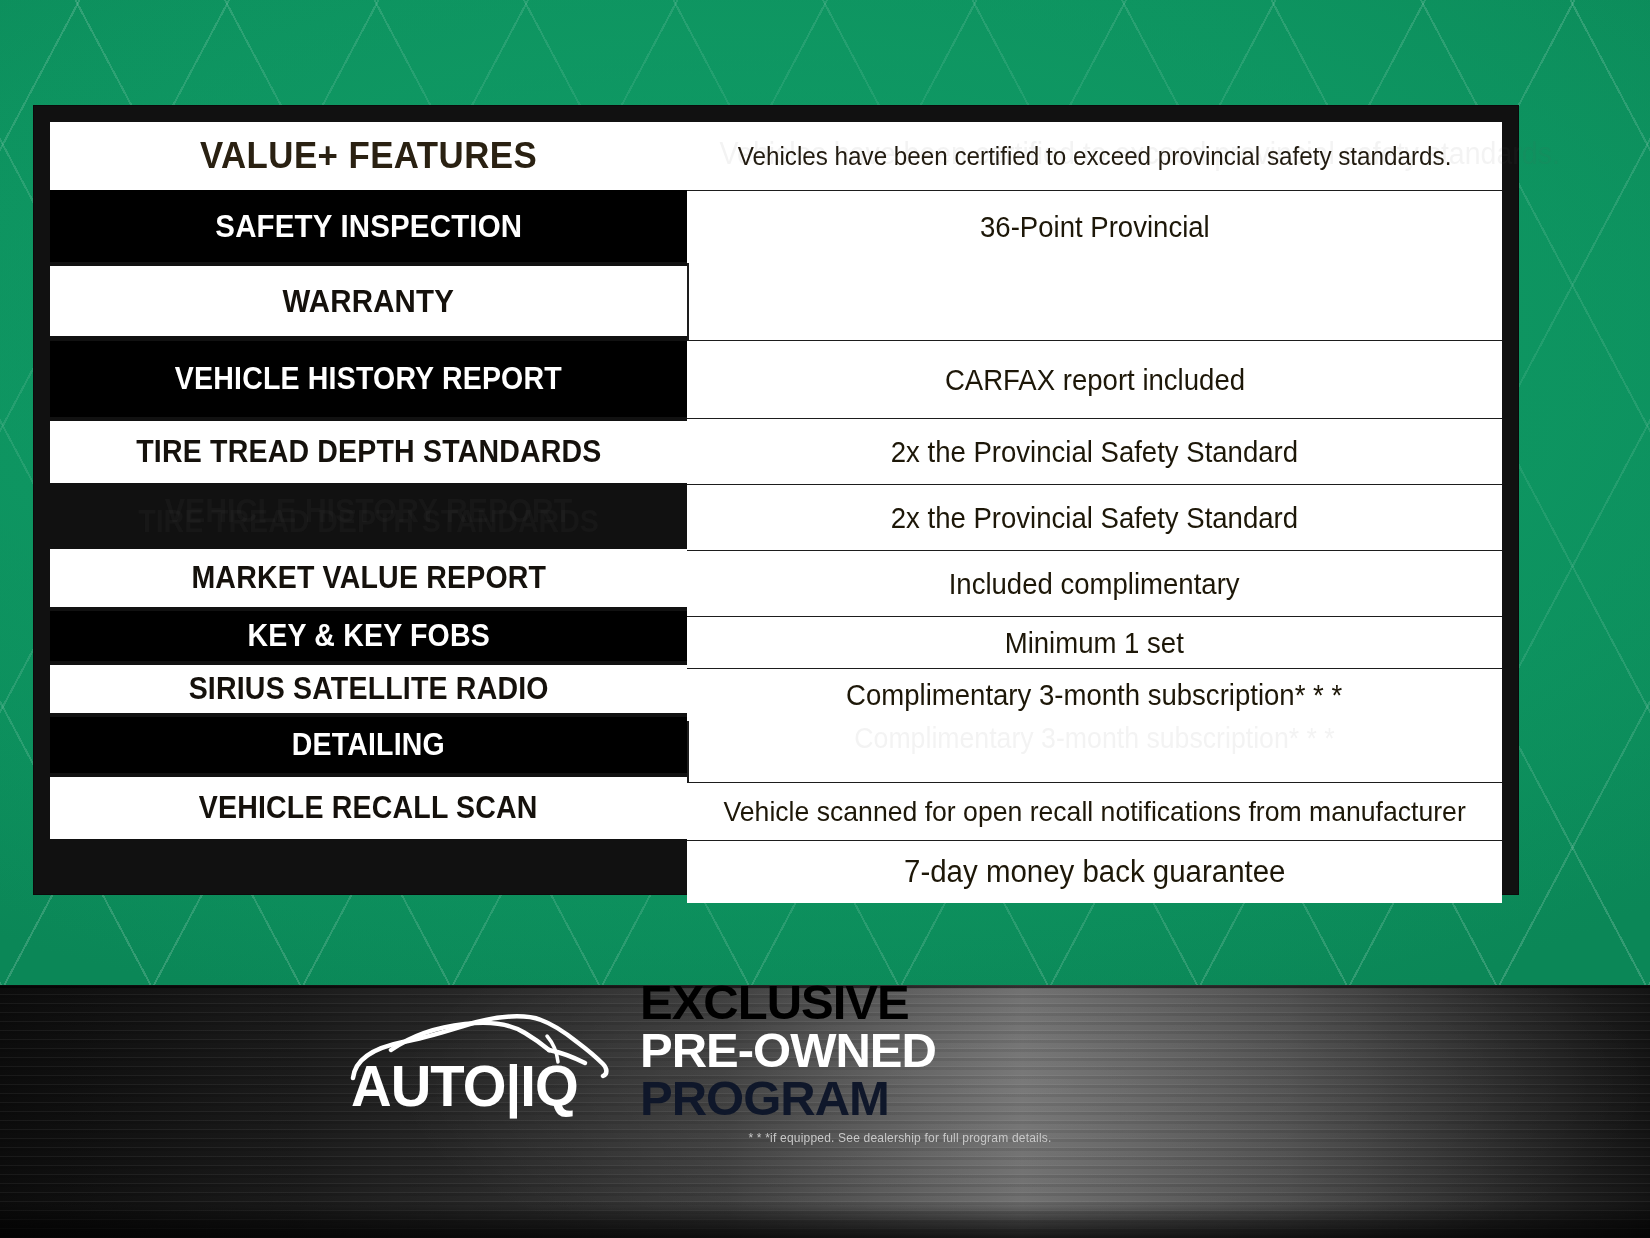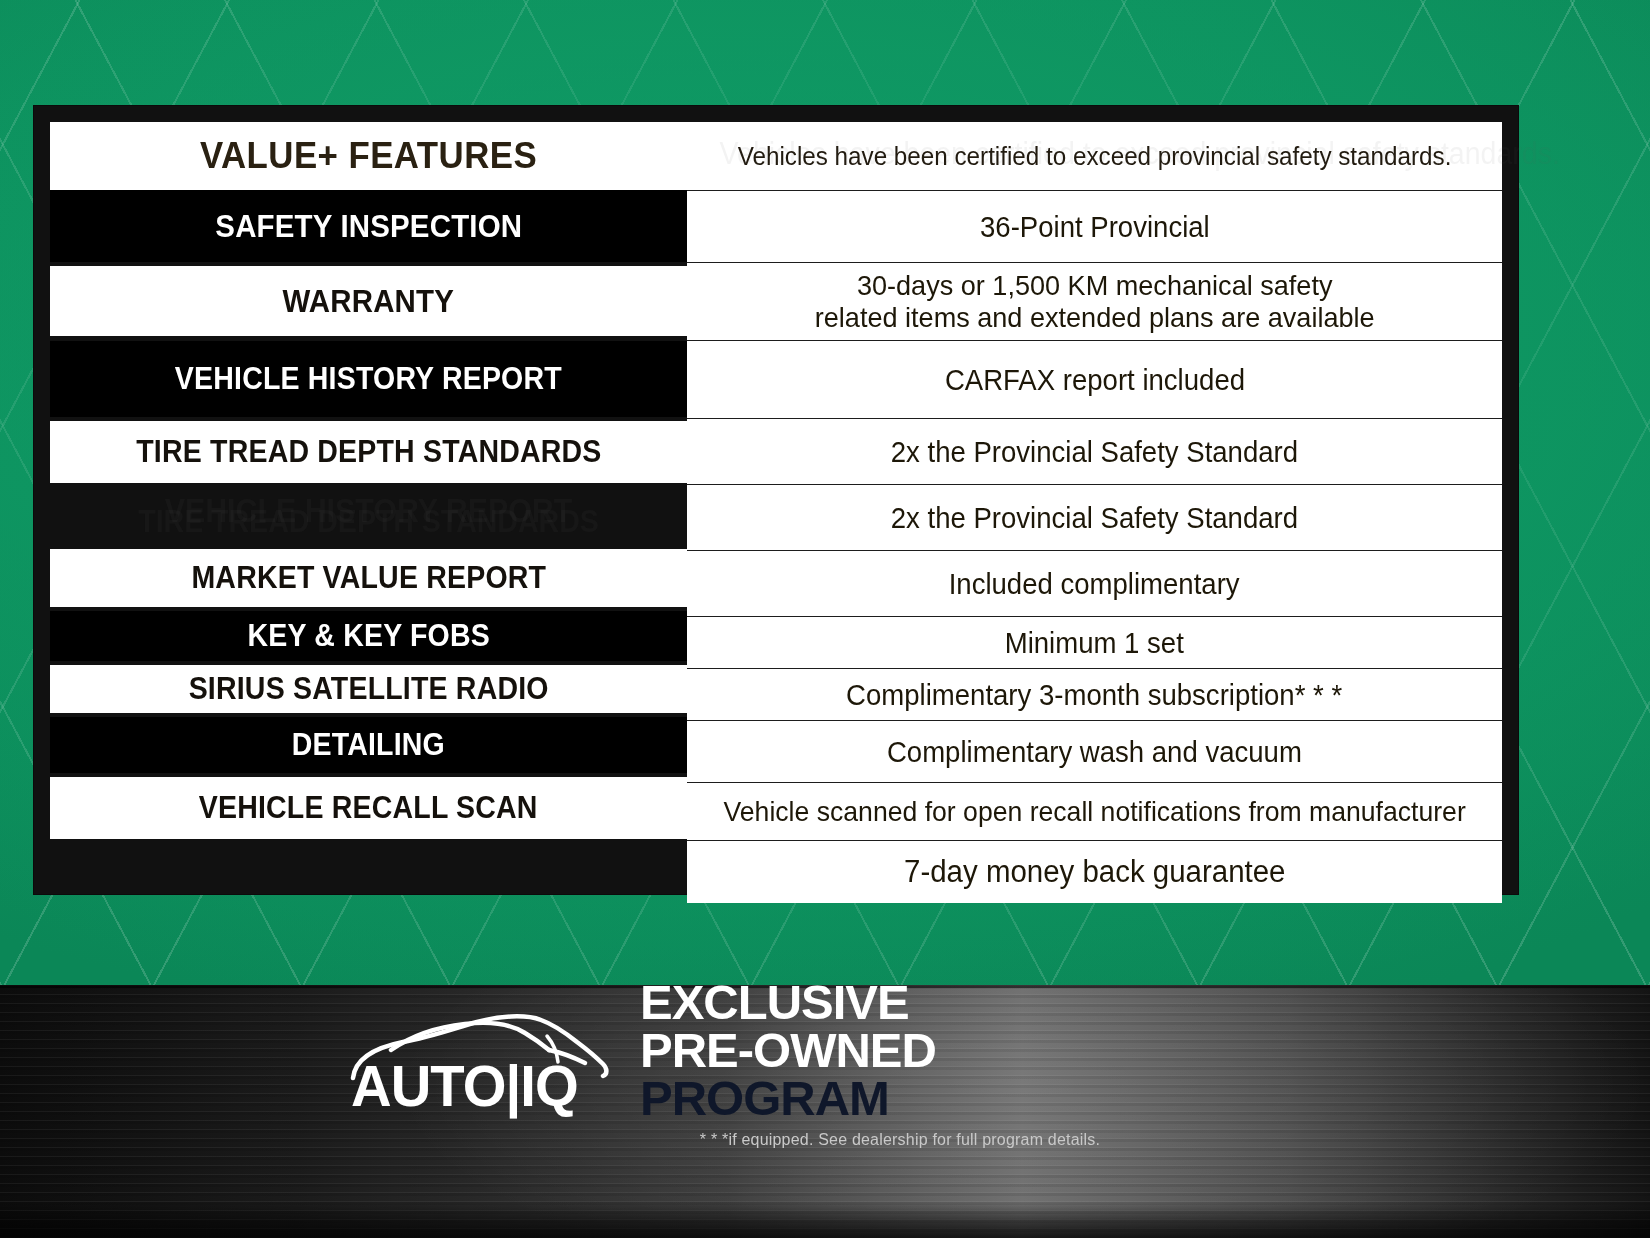--- a/index.html
+++ b/index.html
@@ -116,25 +116,25 @@
 
   .logo{position:absolute;left:345px;top:1000px;width:270px;height:120px;}
   .logo svg{display:block;}
   .logo .wordmark{
     position:absolute;left:2px;top:52px;width:266px;
     color:#fff;font-size:58px;font-weight:700;letter-spacing:-1px;
     transform:scaleX(.97);
   }
 
   .promo{position:absolute;left:640px;top:978px;width:520px;}
-  .promo .l1{color:#ffffff;font-size:49px;font-weight:700;line-height:.98;letter-spacing:-1px;}
+  .promo .l1{color:#000000;font-size:49px;font-weight:700;line-height:.98;letter-spacing:-1px;}
   .promo .l2{color:#ffffff;font-size:49px;font-weight:700;line-height:.98;letter-spacing:-1px;}
   .promo .l3{color:#0f172a;font-size:49px;font-weight:700;line-height:.98;letter-spacing:-1px;}
   .promo .note{
-    color:#c9c9c9;font-size:16px;font-weight:400;margin-top:9px;
+    color:#c9c9c9;font-size:12px;font-weight:400;margin-top:9px;
     text-align:center;letter-spacing:.2px;
   }
 </style>
 </head>
 <body>
 
 <div class="page">
 
   <div class="hero">
     <div class="lattice"></div>
@@ -199,44 +199,37 @@
         </div>
         <div class="lrow white" style="top:655px;height:62px;">
           <span class="txt" style="font-size:31px;">VEHICLE RECALL SCAN</span>
         </div>
       </div>
 
       <div class="rcol">
         <div class="rrow" style="top:68px;height:72px;">
           <span class="rtxt" style="font-size:29px;">36-Point Provincial</span>
         </div>
-        <div class="rrow" style="top:140px;height:78px;">
-          <span class="rtxt" style="font-size:28.5px;">30-days or 1,500 KM mechanical safety
-related items and extended plans are available</span>
-        </div>
         <div class="rrow" style="top:218px;height:78px;">
           <span class="rtxt" style="font-size:29px;">CARFAX report included</span>
         </div>
         <div class="rrow" style="top:296px;height:66px;">
           <span class="rtxt" style="font-size:29px;">2x the Provincial Safety Standard</span>
         </div>
         <div class="rrow" style="top:362px;height:66px;">
           <span class="rtxt" style="font-size:29px;">2x the Provincial Safety Standard</span>
         </div>
         <div class="rrow" style="top:428px;height:66px;">
           <span class="rtxt" style="font-size:29px;">Included complimentary</span>
         </div>
         <div class="rrow" style="top:494px;height:52px;">
           <span class="rtxt" style="font-size:29px;">Minimum 1 set</span>
         </div>
         <div class="rrow" style="top:546px;height:52px;">
           <span class="rtxt" style="font-size:29px;">Complimentary 3-month subscription* * *</span>
-        </div>
-        <div class="rrow" style="top:598px;height:62px;">
-          <span class="rtxt" style="font-size:29px;">Complimentary wash and vacuum</span>
         </div>
         <div class="rrow" style="top:660px;height:58px;">
           <span class="rtxt" style="font-size:28px;">Vehicle scanned for open recall notifications from manufacturer</span>
         </div>
         <div class="rrow" style="top:718px;height:62px;">
           <span class="rtxt" style="font-size:31px;">7-day money back guarantee</span>
         </div>
       </div>
 
     </div>

